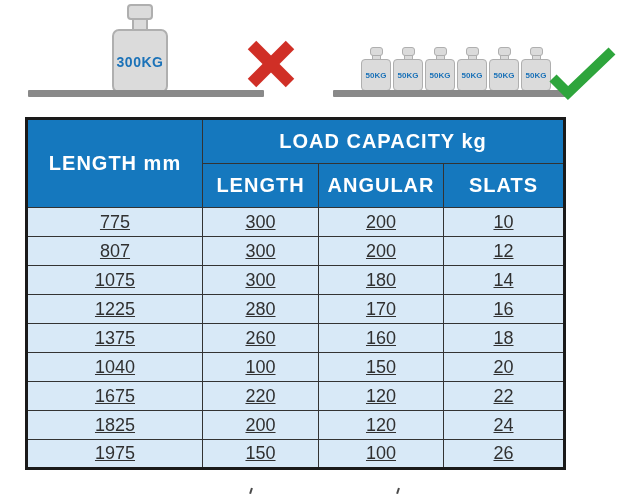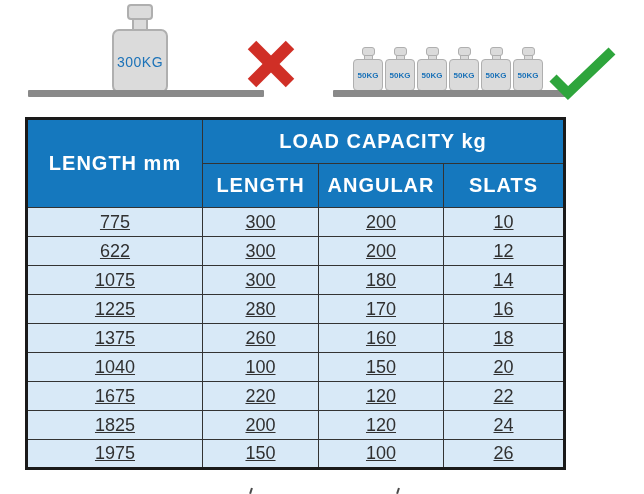--- a/index.html
+++ b/index.html
@@ -30,24 +30,24 @@
     position:absolute;background:var(--weight_fill);
     border:2px solid var(--weight_border);
   }
   
   .weight-big{left:111px;top:4px;width:58px;height:90px;}
   .weight-big .cap{left:16px;top:0;width:26px;height:16px;border-radius:4px;}
   .weight-big .neck{left:21px;top:13px;width:16px;height:14px;border-bottom:none;border-top:none;}
   .weight-big .body{left:1px;top:25px;width:56px;height:64px;border-radius:7px;}
   .weight-big .wlabel{
     position:absolute;left:0;top:50px;width:58px;text-align:center;
-    font-size:14px;font-weight:normal;color:var(--weight_label_blue);letter-spacing:.5px;
-  }
-  
-  .weight-small{top:47px;width:32px;height:46px;}
+    font-size:14px;font-weight:bold;color:var(--weight_label_blue);letter-spacing:.5px;
+  }
+  
+  .weight-small{top:47px;width:32px;height:46px;margin-left:8px;}
   .weight-small .cap{left:10px;top:0;width:13px;height:9px;border-radius:3px;border-width:1.5px;}
   .weight-small .neck{left:12px;top:7px;width:9px;height:7px;border-width:1.5px;border-top:none;border-bottom:none;}
   .weight-small .body{left:1px;top:12px;width:30px;height:32px;border-radius:4px;border-width:1.5px;}
   .weight-small .wlabel{
     position:absolute;left:0;top:24px;width:32px;text-align:center;
     font-size:8px;font-weight:bold;color:var(--weight_label_blue);
   }
   .icon-cross{position:absolute;left:245px;top:38px;}
   .icon-cross line{stroke:var(--cross_red);stroke-width:12;stroke-linecap:butt;}
   .icon-check{position:absolute;left:546px;top:47px;}
@@ -157,21 +157,21 @@
       </tr>
     </thead>
     <tbody>
       <tr>
         <td>775</td>
         <td>300</td>
         <td>200</td>
         <td>10</td>
       </tr>
       <tr>
-        <td>622</td>
+        <td>807</td>
         <td>300</td>
         <td>200</td>
         <td>12</td>
       </tr>
       <tr>
         <td>1075</td>
         <td>300</td>
         <td>180</td>
         <td>14</td>
       </tr>

